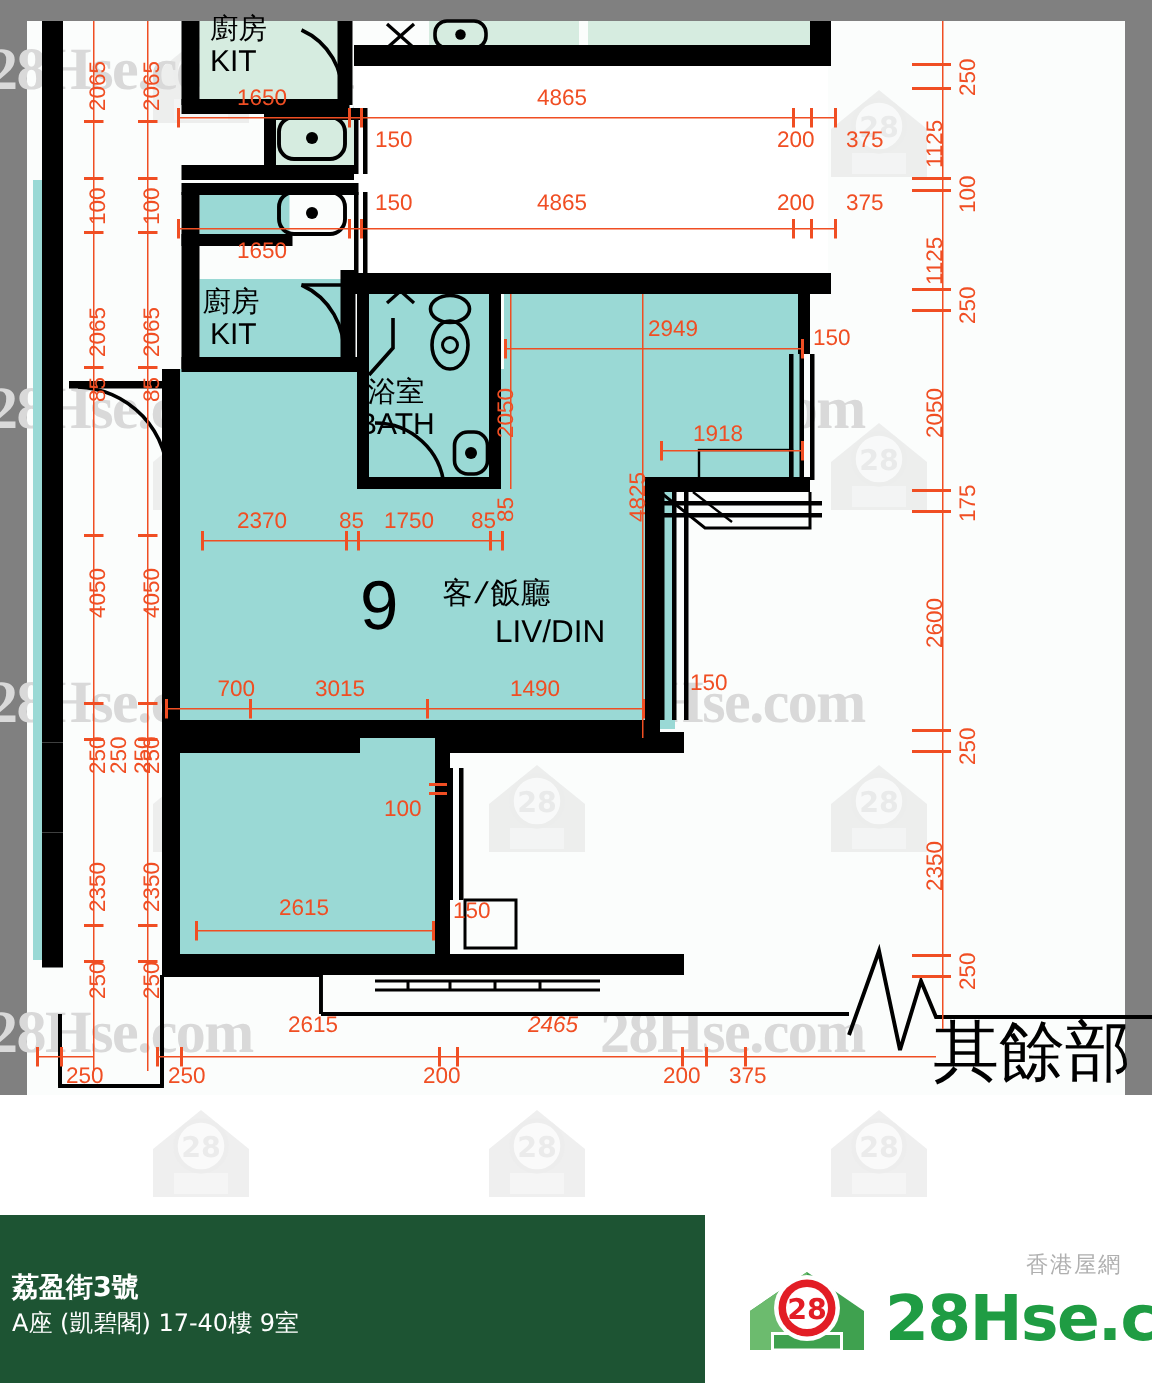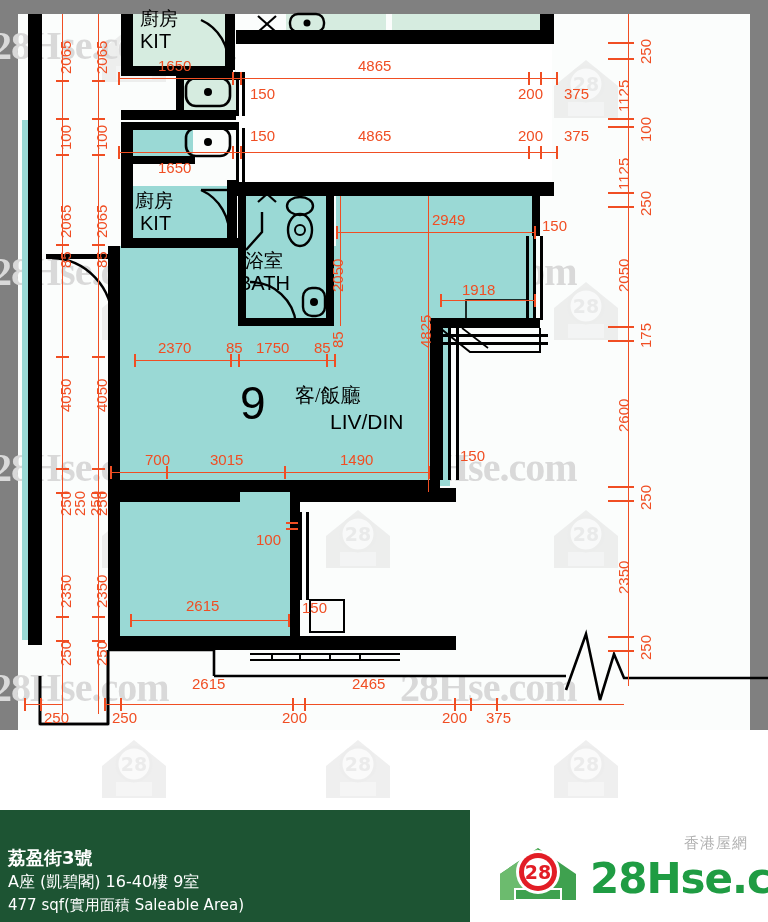--- a/index.html
+++ b/index.html
@@ -54,21 +54,21 @@
           font-family:"Liberation Sans", sans-serif;
           font-size:15px; white-space:nowrap; line-height:1; }
   .dim.v { transform-origin: 0 0; transform: rotate(-90deg); }
 
   .roomlabel { position:absolute; color:#000; text-align:center;
                line-height:1.12; white-space:nowrap;
                font-family:"Liberation Sans", sans-serif; }
   .bignum { position:absolute; color:#000; font-size:46px;
             font-family:"Liberation Sans", sans-serif; }
   .cjk { position:absolute; color:#000; white-space:nowrap;
-         font-family:Liberation Serif, serif; }
+         font-family:Liberation Mono, monospace; }
 
   
   #footer { position:absolute; left:0; top:810px; width:768px; height:112px;
             background:#ffffff; overflow:hidden; }
   #footer-green { position:absolute; left:0; top:0; width:470px; height:112px;
             background:#1d5433; }
   #footer-green:after{ content:""; position:absolute; right:-34px; top:0;
             width:0;height:0; border-style:solid; border-width:0 34px 112px 0;
             border-color:transparent #ffffff transparent transparent; }
   .fline { position:absolute; color:#ffffff; white-space:nowrap;
@@ -372,20 +372,21 @@
     <div class="roomlabel" style="left:140px;top:212px;font-size:20px;">KIT</div>
 
     <div class="cjk" style="left:245px;top:248px;font-size:19px;">浴室</div>
     <div class="roomlabel" style="left:238px;top:272px;font-size:20px;">BATH</div>
 
     <div class="cjk" style="left:295px;top:382px;font-size:20px;">客/飯廳</div>
     <div class="roomlabel" style="left:330px;top:410px;font-size:21px;">LIV/DIN</div>
 
     <div class="bignum" style="left:240px;top:376px;">9</div>
 
+    <div class="cjk" style="left:622px;top:672px;font-size:44px;">其餘部</div>
 
     <div class="dl dlh" style="left:118px;top:78px;width:440px;"></div>
     <div class="tick" style="left:118px;top:72px;width:1.6px;height:13px;"></div>
     <div class="tick" style="left:232px;top:72px;width:1.6px;height:13px;"></div>
     <div class="tick" style="left:240px;top:72px;width:1.6px;height:13px;"></div>
     <div class="tick" style="left:528px;top:72px;width:1.6px;height:13px;"></div>
     <div class="tick" style="left:540px;top:72px;width:1.6px;height:13px;"></div>
     <div class="tick" style="left:556px;top:72px;width:1.6px;height:13px;"></div>
     <div class="dim" style="left:158px;top:58px;">1650</div>
     <div class="dim" style="left:250px;top:86px;">150</div>
@@ -528,33 +529,32 @@
     <div class="tick" style="left:120px;top:698px;width:1.6px;height:13px;"></div>
     <div class="tick" style="left:292px;top:698px;width:1.6px;height:13px;"></div>
     <div class="tick" style="left:304px;top:698px;width:1.6px;height:13px;"></div>
     <div class="tick" style="left:454px;top:698px;width:1.6px;height:13px;"></div>
     <div class="tick" style="left:470px;top:698px;width:1.6px;height:13px;"></div>
     <div class="tick" style="left:496px;top:698px;width:1.6px;height:13px;"></div>
     <div class="dim" style="left:44px;top:710px;">250</div>
     <div class="dim" style="left:112px;top:710px;">250</div>
     <div class="dim" style="left:192px;top:676px;">2615</div>
     <div class="dim" style="left:282px;top:710px;">200</div>
-    <div class="dim" style="left:352px;top:676px;">2465</div>
+    <div class="dim" style="left:352px;top:676px;font-style:italic;">2465</div>
     <div class="dim" style="left:442px;top:710px;">200</div>
     <div class="dim" style="left:486px;top:710px;">375</div>
 
     <div class="dim v" style="left:72px;top:516px;">250</div>
     <div class="dim v" style="left:88px;top:516px;">250</div>
   </div>
 
   <div id="footer">
     <div id="footer-green"></div>
     <div class="fline" style="left:8px;top:36px;font-size:18px;font-weight:bold;">荔盈街3號</div>
-    <div class="fline" style="left:8px;top:62px;font-size:16px;">A座 (凱碧閣) 16-40樓 9室</div>
-    <div class="fline" style="left:8px;top:86px;font-size:15px;">477 sqf(實用面積 Saleable Area)</div>
+    <div class="fline" style="left:8px;top:62px;font-size:16px;">A座 (凱碧閣) 17-40樓 9室</div>
 
     <div id="logo">
       <div id="hk-label">香港屋網</div>
       <div id="logomark">
         <svg width="96" height="60" viewBox="0 0 96 60">
           <path d="M8 30 L46 4 L84 30 L84 56 L8 56 Z" fill="#3fa14f"></path>
           <path d="M8 30 L46 4 L46 56 L8 56 Z" fill="#6cbb6e"></path>
           <rect x="22" y="44" width="48" height="12" fill="#ffffff"></rect>
           <rect x="24" y="46" width="44" height="9" fill="#3fa14f"></rect>
           <circle cx="46" cy="28" r="22" fill="#ffffff"></circle>

